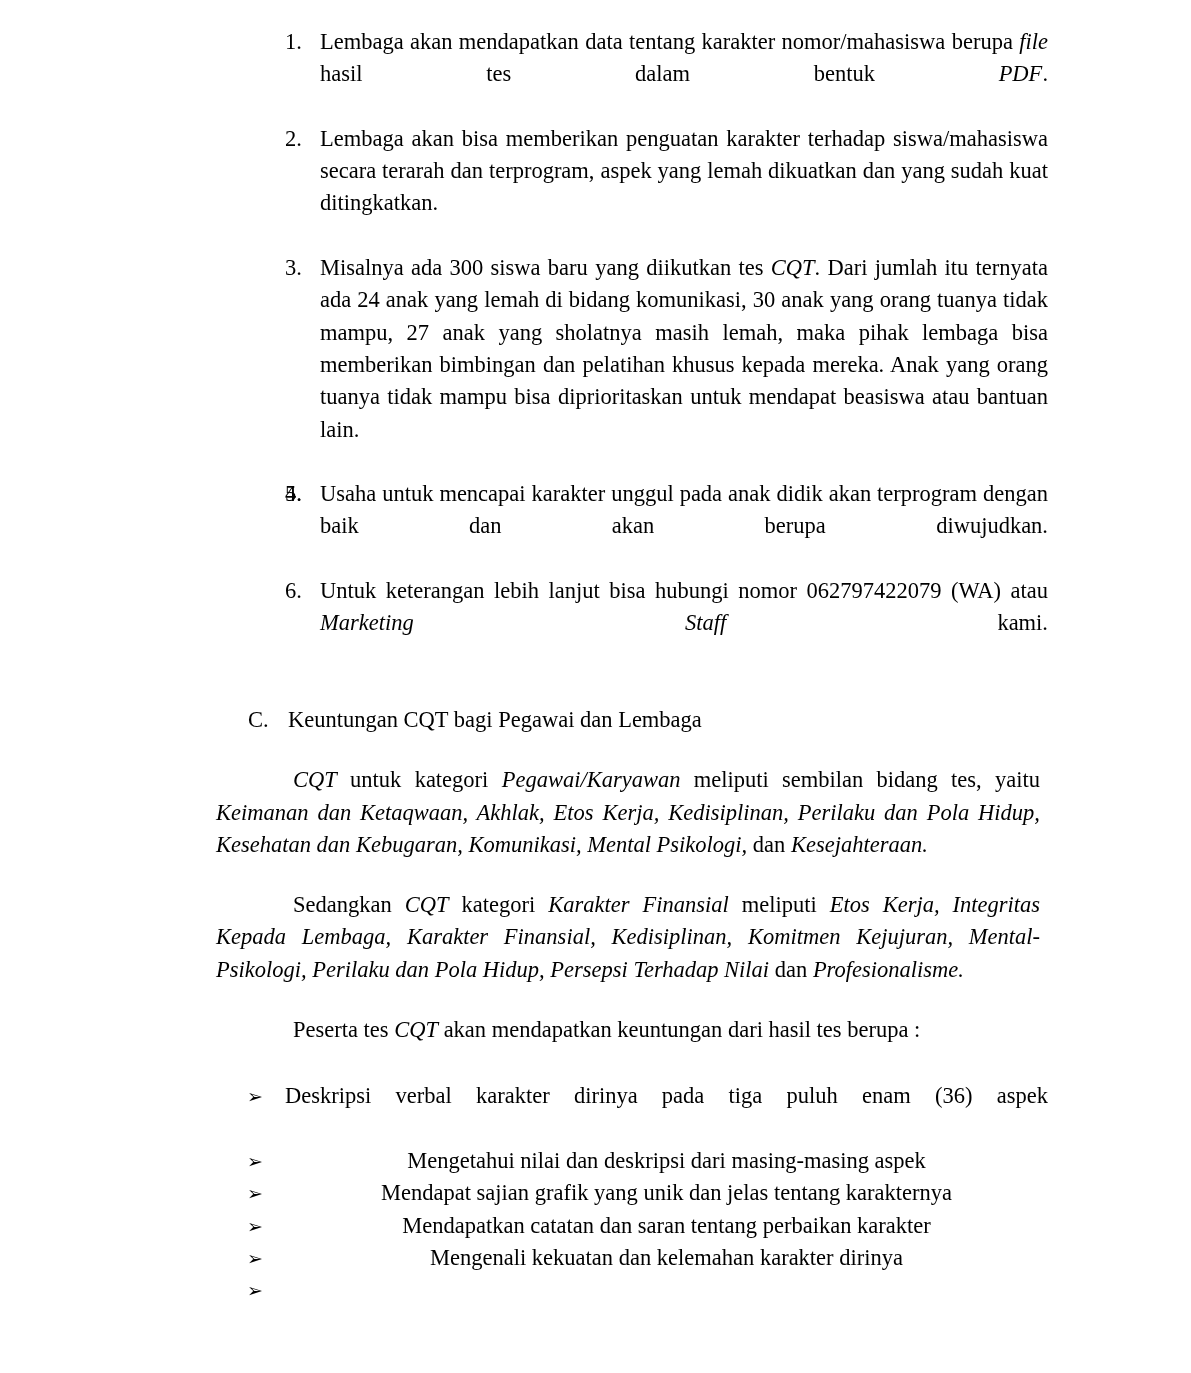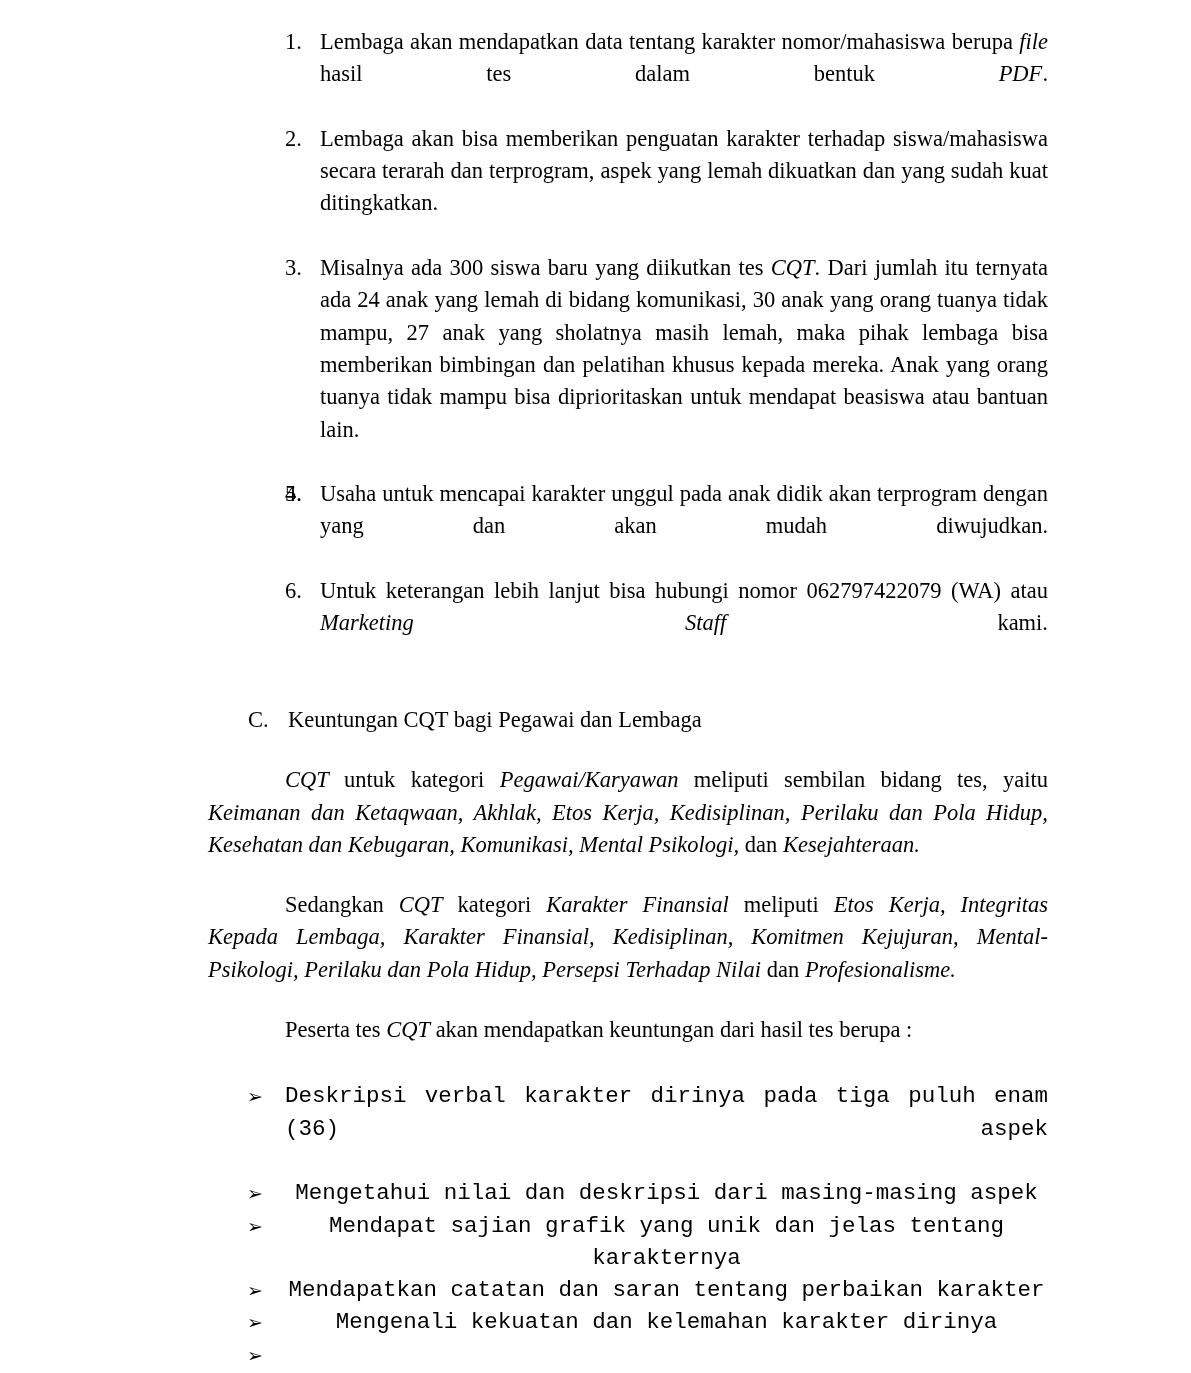--- a/index.html
+++ b/index.html
@@ -63,21 +63,21 @@
     white-space: nowrap;
   }
   .section-heading > .marker {
     position: absolute;
     left: 40px;
     top: 0;
   }
 
   
   p.body {
-    margin: 0;
+    margin: 8px;
     margin-top: 28px;
     text-indent: 77px;
     text-align: justify;
     text-justify: inter-word;
   }
 
   
   ul.arrowlist {
     list-style: none;
     margin: 0;
@@ -92,21 +92,21 @@
     margin: 0;
   }
   ul.arrowlist > li > .marker {
     position: absolute;
     left: 39px;
     top: 0;
     font-family: "DejaVu Sans", sans-serif;
     font-size: 19px;
     line-height: 32.3px;
   }
-  ul.arrowlist > li > .txt { display: block; font-family: Liberation Mono, monospace; }
+  ul.arrowlist > li > .txt { display: block; }
   ul.arrowlist > li.nojust > .txt { text-align: center; }
   ul.arrowlist > li.nojust > .txt::after { content: none; }
 
   i, .it { }
 </style>
 </head>
 <body>
 
 <div class="page">
 
@@ -121,21 +121,21 @@
     </li>
     <li>
       <span class="marker">3.</span>
       <span class="txt"><span>Misalnya ada 300 siswa baru yang diikutkan tes </span><i>CQT</i><span>. Dari jumlah itu ternyata ada 24 anak yang lemah di bidang komunikasi, 30 anak yang orang tuanya tidak mampu, 27 anak yang sholatnya masih lemah, maka pihak lembaga bisa memberikan bimbingan dan pelatihan khusus kepada mereka. Anak yang orang tuanya tidak mampu bisa diprioritaskan untuk mendapat beasiswa atau bantuan lain.</span></span>
     </li>
     <li>
       <span class="marker">4.</span>
     </li>
     <li>
       <span class="marker">5.</span>
-      <span class="txt"><span>Usaha untuk mencapai karakter unggul pada anak didik akan terprogram dengan yang dan akan mudah diwujudkan.</span></span>
+      <span class="txt"><span>Usaha untuk mencapai karakter unggul pada anak didik akan terprogram dengan baik dan akan berupa diwujudkan.</span></span>
     </li>
     <li>
       <span class="marker">6.</span>
       <span class="txt"><span>Untuk keterangan lebih lanjut bisa hubungi nomor 062797422079 (WA) atau </span><i>Marketing Staff</i><span> kami.</span></span>
     </li>
   </ol>
 
   <div class="section-heading">
     <span class="marker">C.</span>
     <span>Keuntungan CQT bagi Pegawai dan Lembaga</span>

